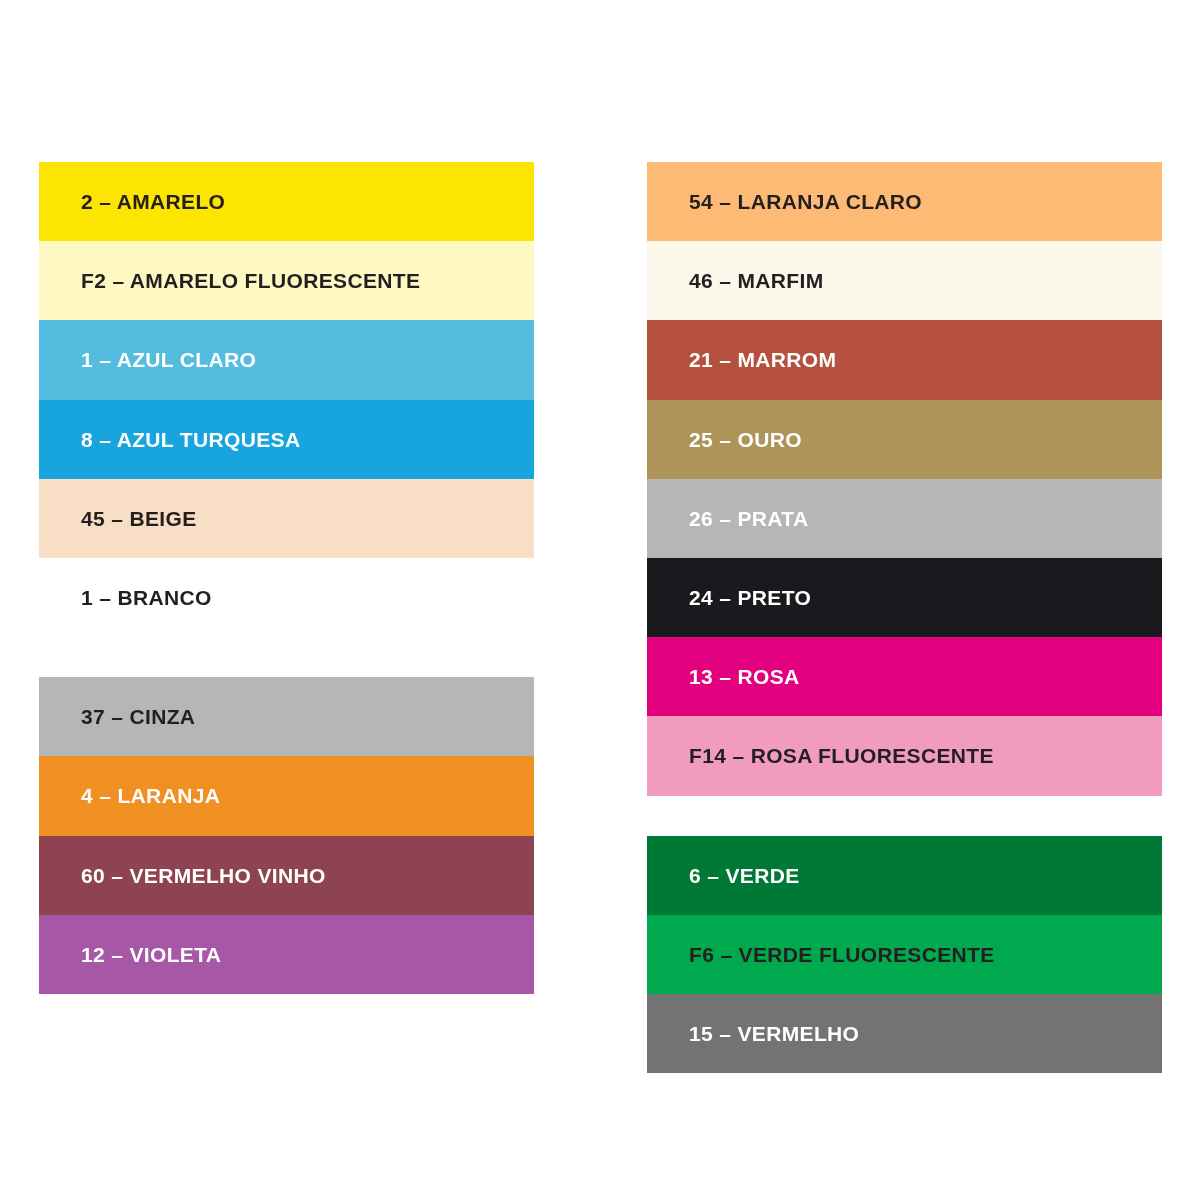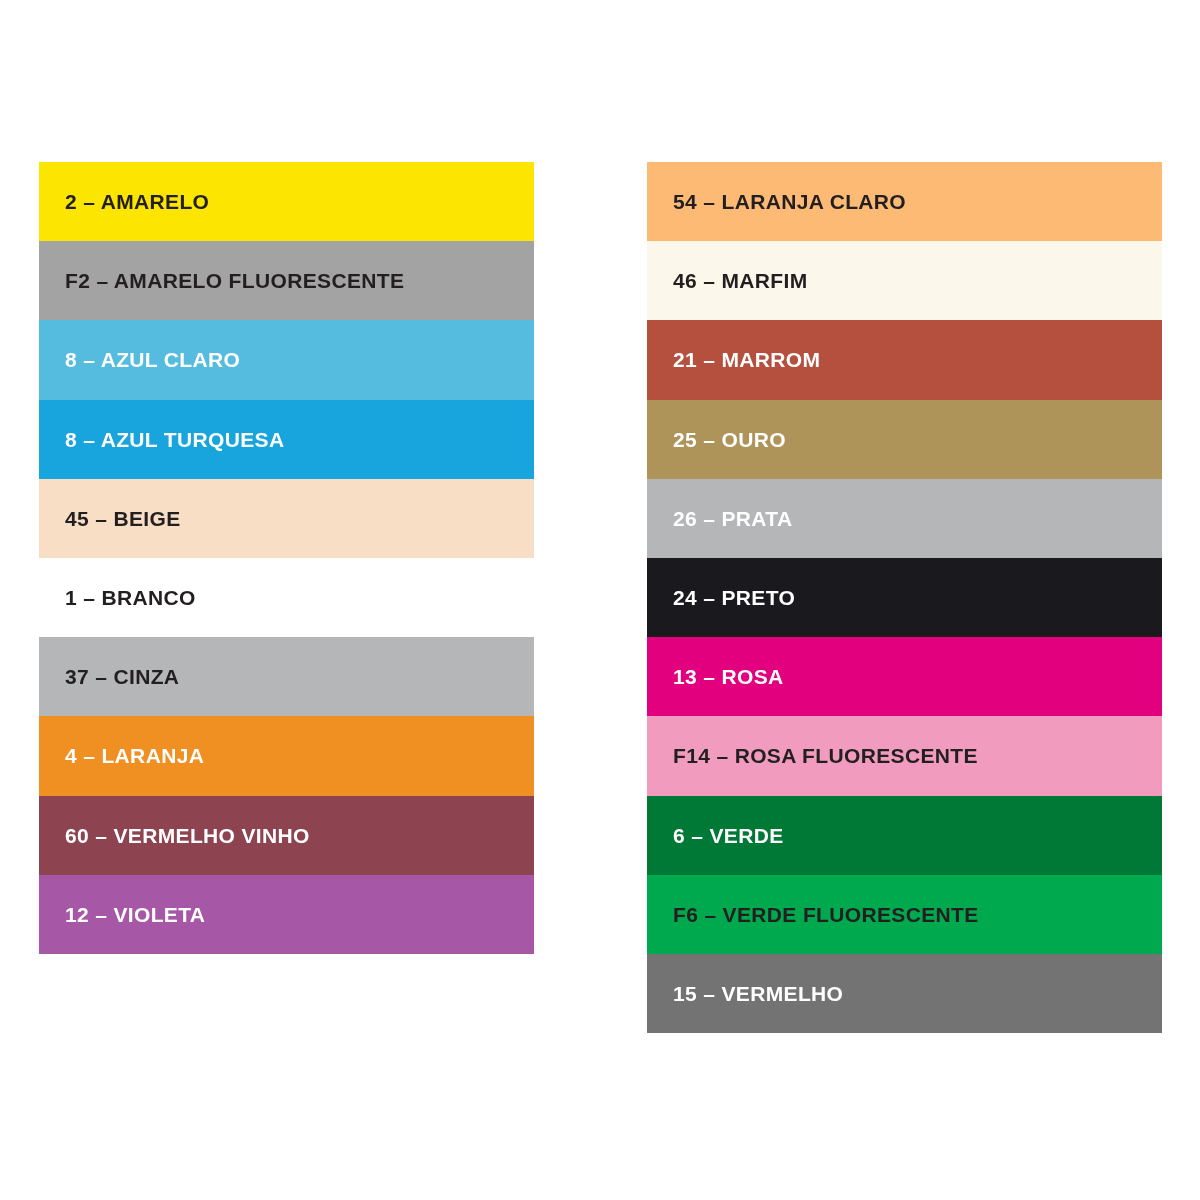--- a/index.html
+++ b/index.html
@@ -41,56 +41,56 @@
   }
 
   .swatch-row {
     height: 79.2px;
     display: flex;
     align-items: center;
     box-sizing: border-box;
   }
 
   .swatch-label {
-    padding-left: 26px;
+    padding-left: 42px;
     font-size: 21px;
     font-weight: 700;
     letter-spacing: 0.35px;
     line-height: 1;
     white-space: nowrap;
     font-family: "Liberation Sans", sans-serif;
   }
 
   .swatch-label.dark-text  { color: #231f20; }
   .swatch-label.light-text { color: #ffffff; }
 </style>
 </head>
 <body>
 
 <div id="color-chart">
     <div class="swatch-column left">
       <div class="swatch-row" style="background: rgb(252, 229, 0);">
         <span class="swatch-label dark-text">2 – AMARELO</span>
       </div>
-      <div class="swatch-row" style="background: #a3a3a3; text-align: right;">
+      <div class="swatch-row" style="background: #fef9c3; text-align: right;">
         <span class="swatch-label dark-text">F2 – AMARELO FLUORESCENTE</span>
       </div>
       <div class="swatch-row" style="background: rgb(85, 188, 224);">
-        <span class="swatch-label light-text">8 – AZUL CLARO</span>
+        <span class="swatch-label light-text">1 – AZUL CLARO</span>
       </div>
       <div class="swatch-row" style="background: rgb(24, 165, 221);">
         <span class="swatch-label light-text">8 – AZUL TURQUESA</span>
       </div>
       <div class="swatch-row" style="background: rgb(247, 222, 196);">
         <span class="swatch-label dark-text">45 – BEIGE</span>
       </div>
       <div class="swatch-row" style="background: rgb(255, 255, 255);">
         <span class="swatch-label dark-text">1 – BRANCO</span>
       </div>
-      <div class="swatch-row" style="background: rgb(180, 182, 184);">
+      <div class="swatch-row" style="background: rgb(180, 182, 184); margin-top: 40px;">
         <span class="swatch-label dark-text">37 – CINZA</span>
       </div>
       <div class="swatch-row" style="background: rgb(240, 144, 35);">
         <span class="swatch-label light-text">4 – LARANJA</span>
       </div>
       <div class="swatch-row" style="background: rgb(141, 67, 80);">
         <span class="swatch-label light-text">60 – VERMELHO VINHO</span>
       </div>
       <div class="swatch-row" style="background: rgb(166, 87, 165);">
         <span class="swatch-label light-text">12 – VIOLETA</span>
@@ -114,21 +114,21 @@
       </div>
       <div class="swatch-row" style="background: rgb(26, 25, 29);">
         <span class="swatch-label light-text">24 – PRETO</span>
       </div>
       <div class="swatch-row" style="background: rgb(227, 0, 126);">
         <span class="swatch-label light-text">13 – ROSA</span>
       </div>
       <div class="swatch-row" style="background: rgb(241, 156, 190);">
         <span class="swatch-label dark-text">F14 – ROSA FLUORESCENTE</span>
       </div>
-      <div class="swatch-row" style="background: rgb(0, 120, 54);">
+      <div class="swatch-row" style="background: rgb(0, 120, 54); margin-top: 40px;">
         <span class="swatch-label light-text">6 – VERDE</span>
       </div>
       <div class="swatch-row" style="background: rgb(0, 168, 78); text-align: center;">
         <span class="swatch-label dark-text">F6 – VERDE FLUORESCENTE</span>
       </div>
       <div class="swatch-row" style="background: #737373;">
         <span class="swatch-label light-text">15 – VERMELHO</span>
       </div>
     </div>
   </div>

